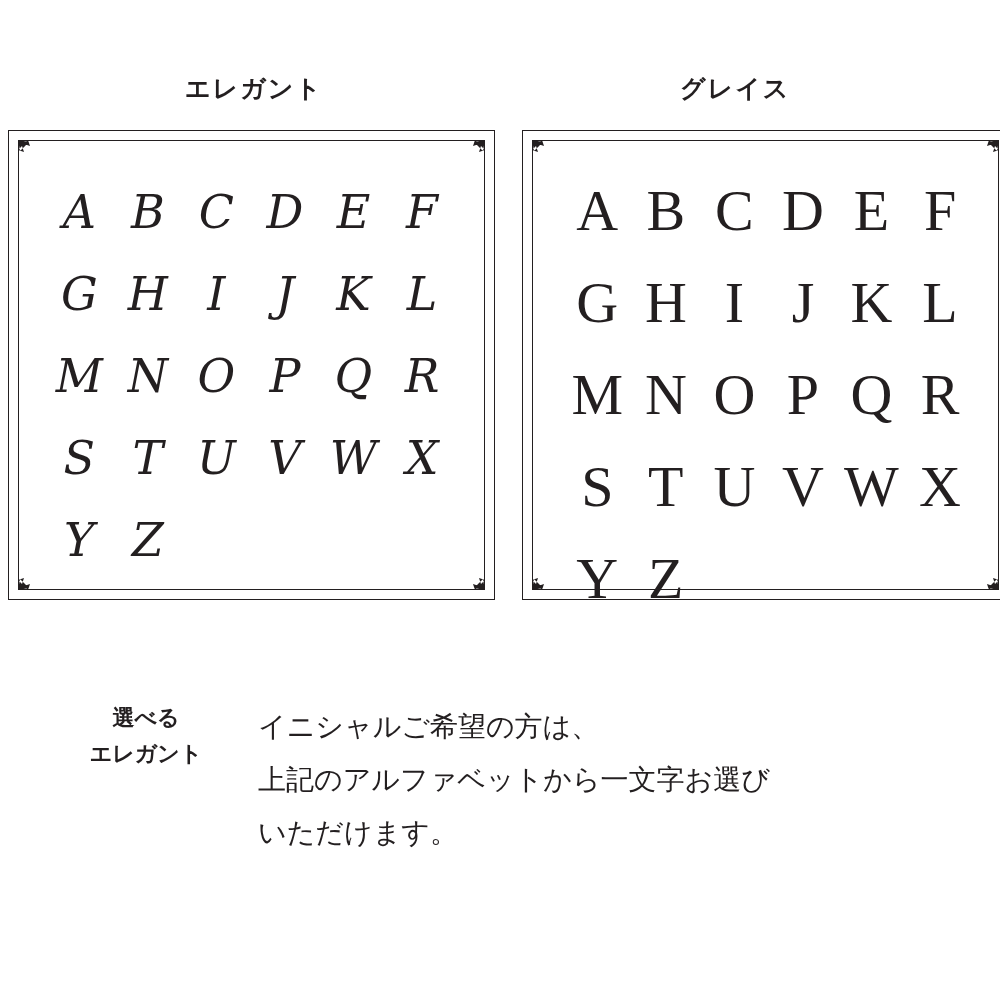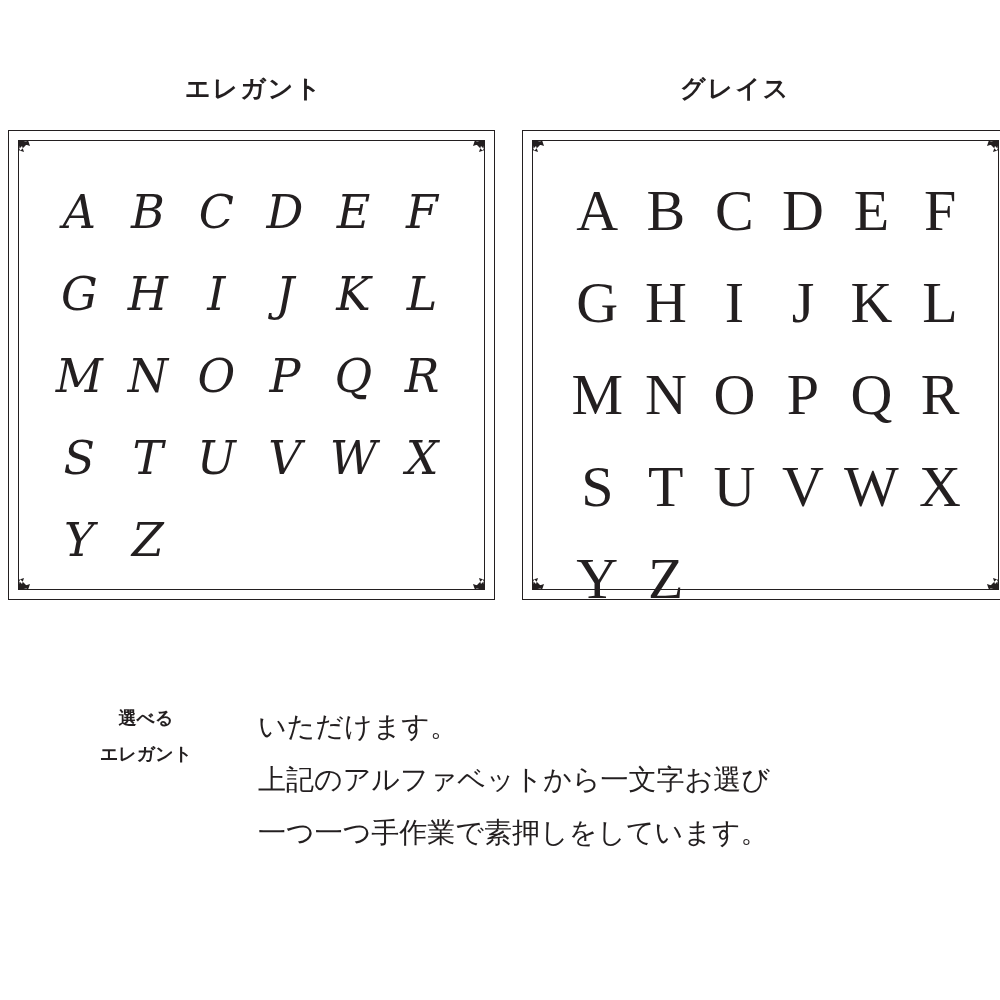--- a/index.html
+++ b/index.html
@@ -116,21 +116,21 @@
     line-height: 92px;
     font-weight: normal;
   }
 
   
   .caption-label {
     position: absolute;
     left: 66px;
     top: 700px;
     width: 160px;
-    font-size: 18px;
+    font-size: 22px;
     font-weight: bold;
     line-height: 36px;
     text-align: center;
     color: #231f20;
   }
   .caption-body {
     position: absolute;
     left: 258px;
     top: 700px;
     width: 700px;
@@ -257,18 +257,18 @@
         </div>
     </div>
   </div>
 
   <div class="caption-label">
     <div>選べる</div>
     <div>エレガント</div>
   </div>
 
   <div class="caption-body" id="caption-body">
+      <p>イニシャルご希望の方は、</p>
+      <p>上記のアルファベットから一文字お選び</p>
       <p>いただけます。</p>
-      <p>上記のアルファベットから一文字お選び</p>
-      <p>一つ一つ手作業で素押しをしています。</p>
     </div>
 
 </div>
 
 </body></html>

